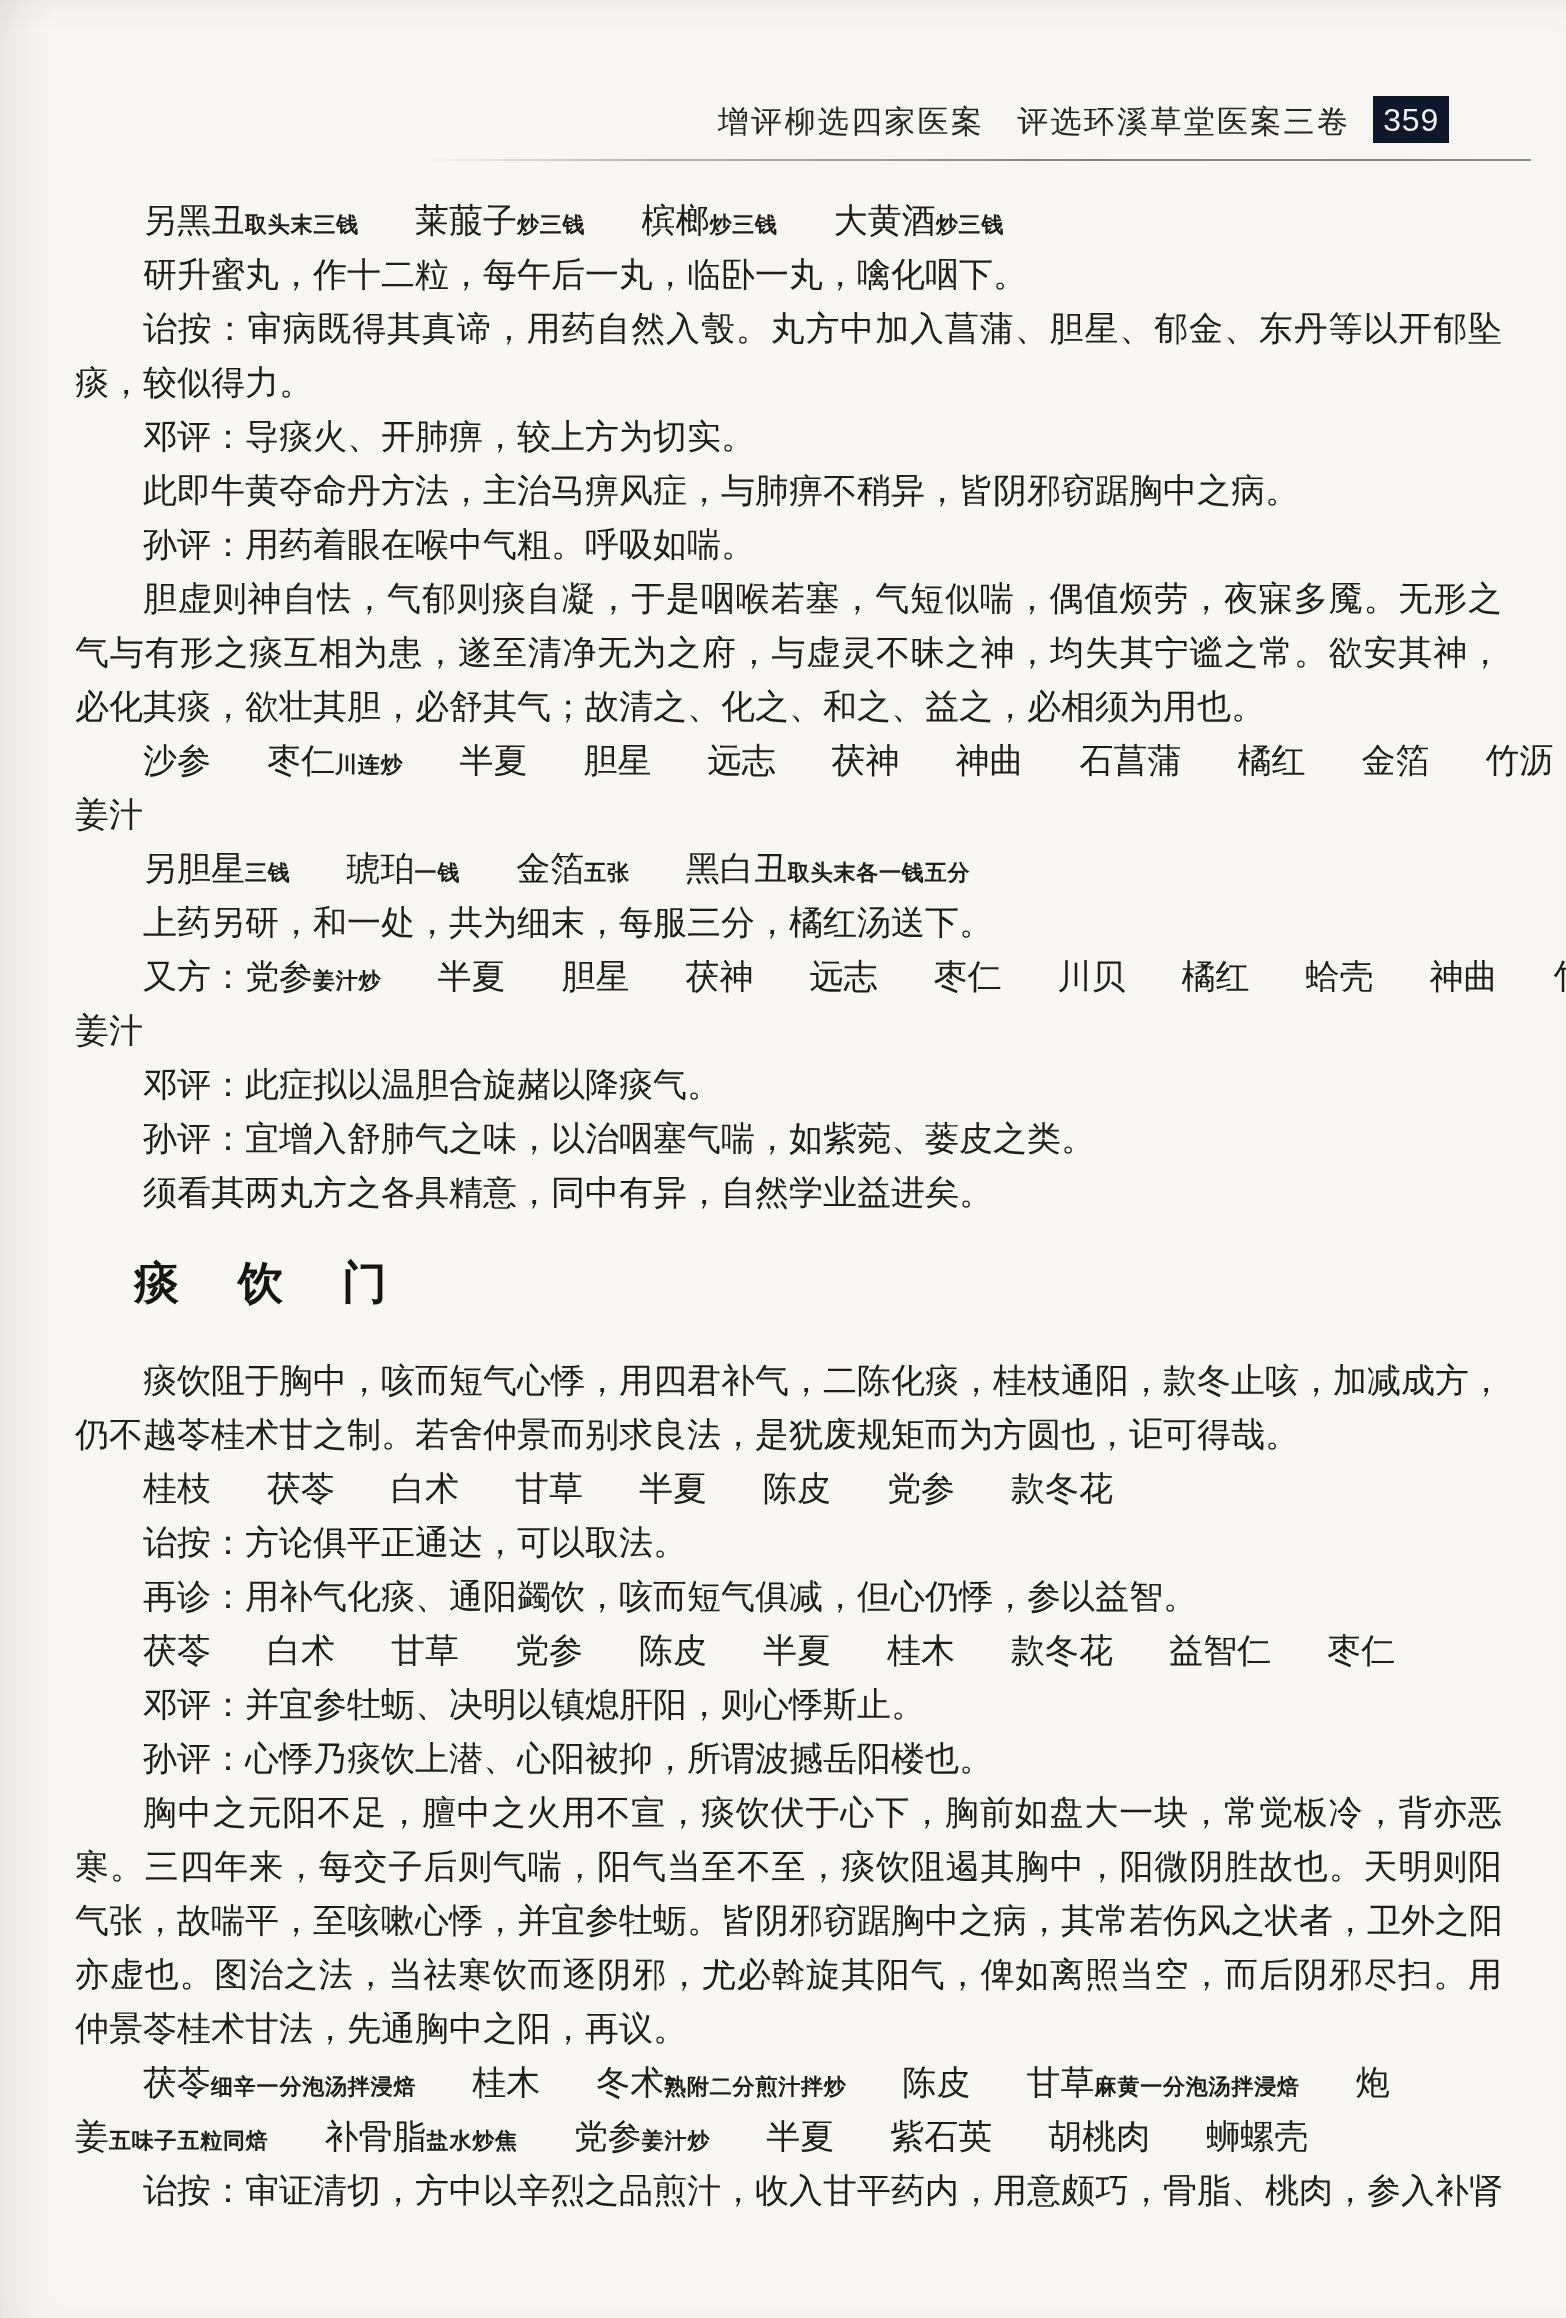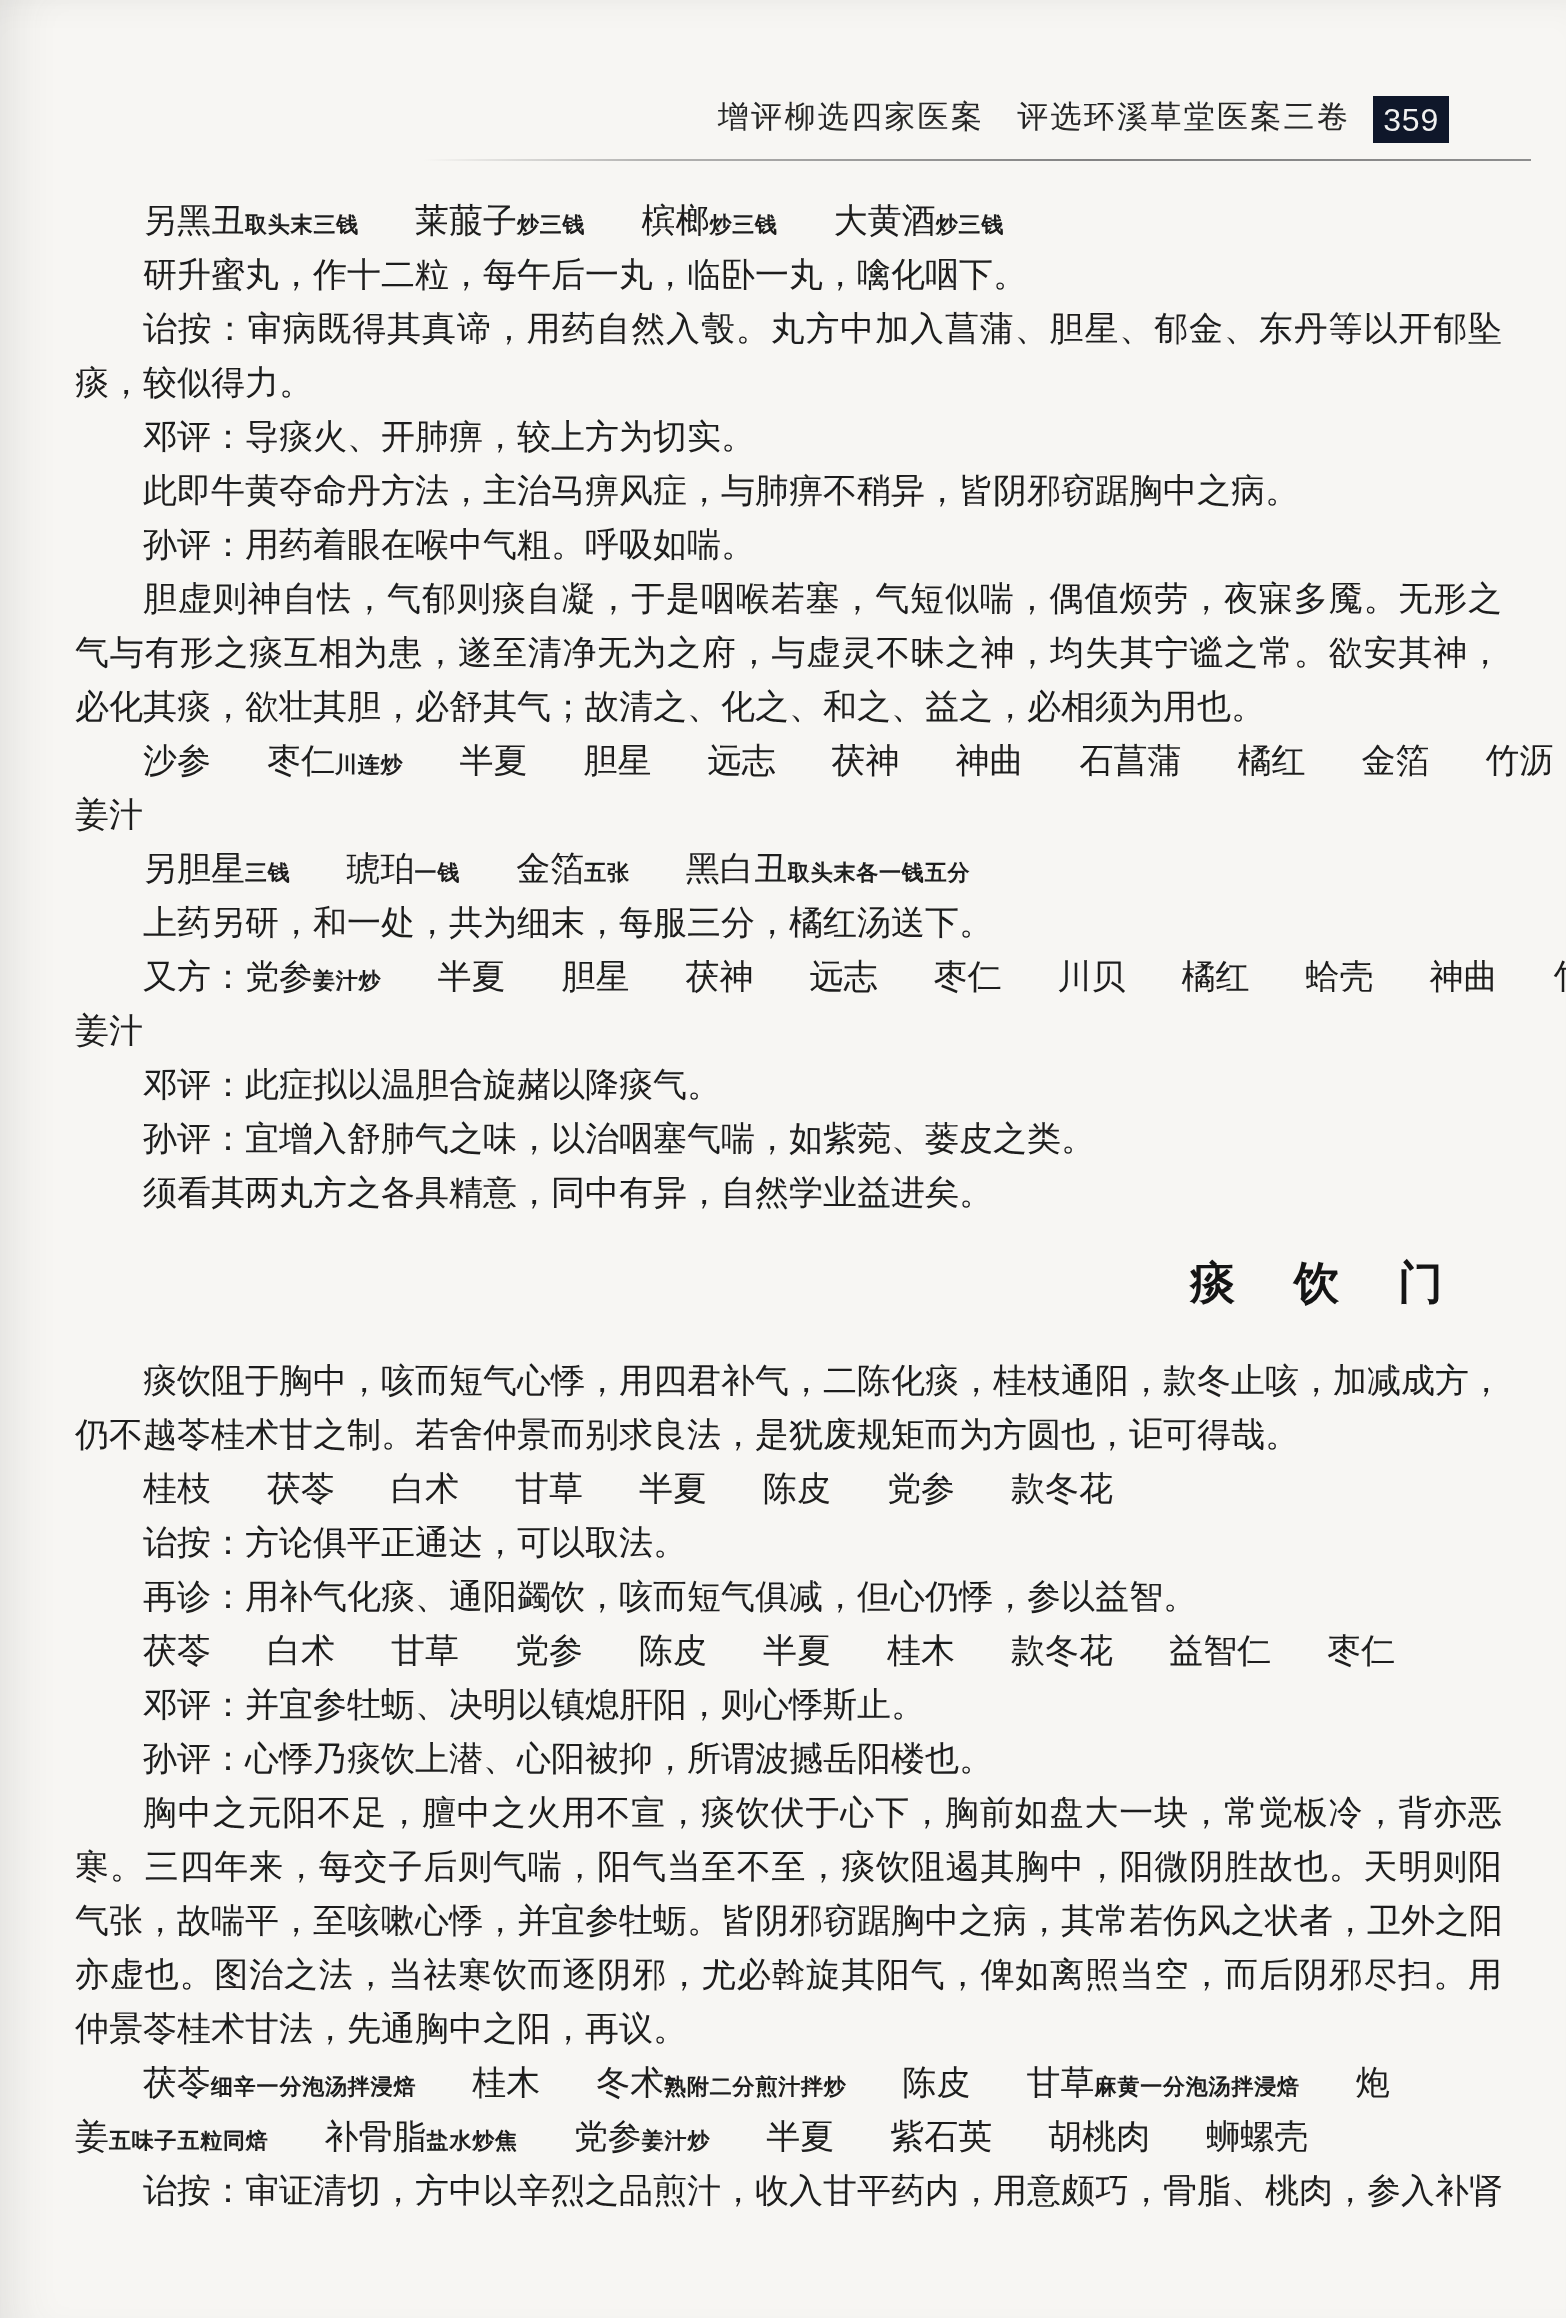--- a/index.html
+++ b/index.html
@@ -11,21 +11,21 @@
     position:relative;
     overflow:hidden;
   }
   .page {
     position:absolute; inset:0;
     box-shadow: inset 43px 0 54px -39px rgba(60,60,60,.14), inset 0 27px 39px -31px rgba(60,60,60,.08);
   }
   
   .page-header {
     position:absolute; top:96px; right:117px;
-    display:flex; align-items:flex-start; white-space:nowrap;
+    display:flex; align-items:flex-end; white-space:nowrap;
   }
   .header-titles { font-size:31px; letter-spacing:2.3px; color:#262626; }
   .header-titles .vol { margin-left:33px; }
   .page-badge {
     margin-left:23px;
     background:#0f172a; color:#f1f1f1;
     font-family:"Liberation Sans", sans-serif;
     font-size:32px; line-height:1; letter-spacing:0.8px;
     padding:7.8px 10px 7px 10px;
   }
@@ -38,21 +38,21 @@
     position:absolute; top:194px; left:75px; width:1427px;
   }
   .line {
     font-size:34px; height:54px; line-height:54px;
     white-space:nowrap; color:#1d1d1d;
   }
   .line.para  { text-indent:68px; }
   .line.fill  { text-align:justify; text-align-last:justify; }
   .line.heading {
     height:134px; line-height:127px;
-    text-align:right; font-weight:bold;
+    text-align:left; font-weight:bold;
     font-size:45px; letter-spacing:59px; padding-left:59px;
     text-indent:0; color:#151515;
   }
   .t { }
   .s { font-size:22px; letter-spacing:0.8px;font-weight:bold; }
   .g { display:inline-block; width:56px; }
 </style>
 </head>
 <body>
 

